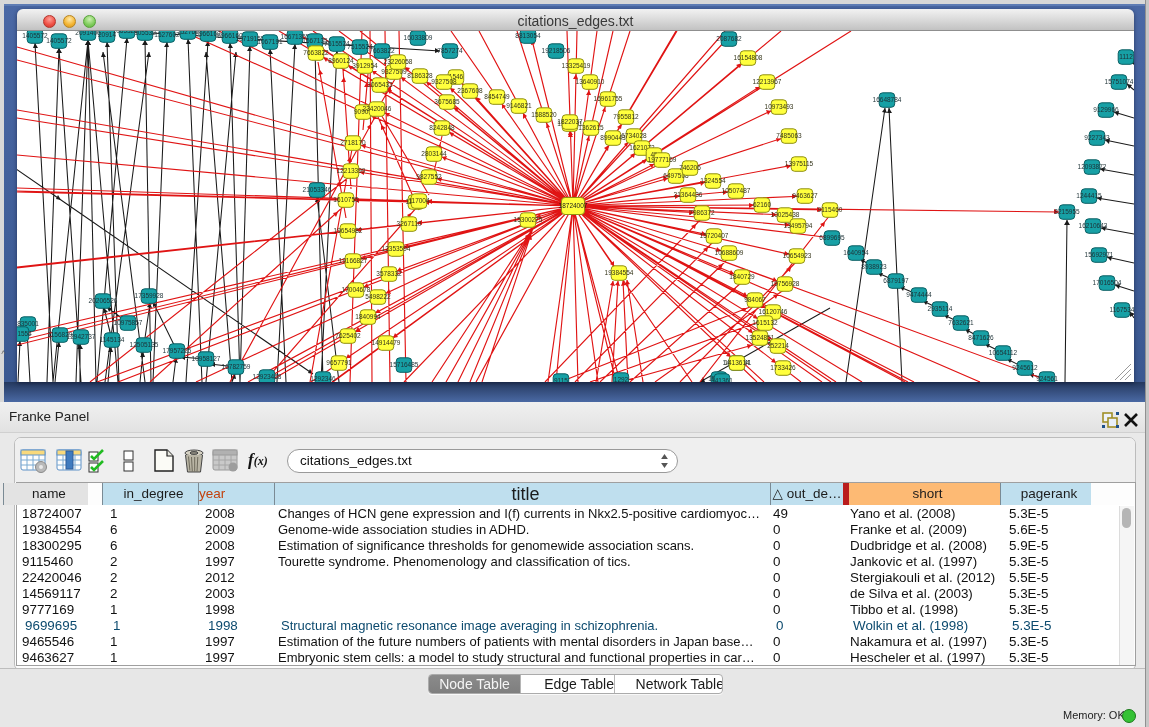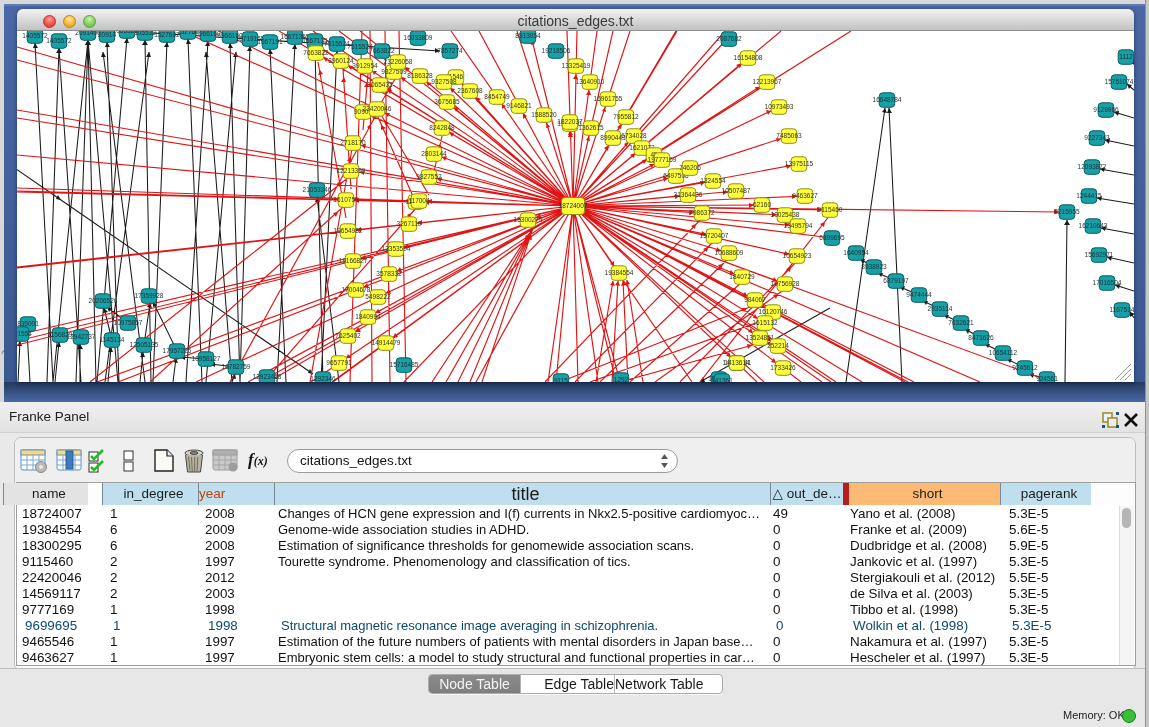--- a/index.html
+++ b/index.html
@@ -650,18 +650,18 @@
     <span style="position:absolute;left:992px">5.3E-5</span>
   </div>
 
 <div class="abs" style="left:1119px;top:506px;width:15px;height:159px;background:#f5f5f5;border-left:1px solid #dcdcdc;box-sizing:border-box"></div>
 <div class="abs" style="left:1122px;top:508px;width:9px;height:20px;background:#b5b5b5;border-radius:5px"></div>
 
 <div class="abs" style="left:0;top:668px;width:1145px;height:59px;background:#e7e7e7;border-top:1px solid #bdbdbd;box-sizing:border-box"></div>
 <div class="abs" style="left:428px;top:674px;width:295px;height:20px;background:#fff;border:1px solid #ababab;border-radius:4px;box-sizing:border-box;overflow:hidden;box-shadow:0 1px 0 rgba(255,255,255,.7)">
   <div class="abs" style="left:0;top:0;width:91px;height:20px;background:linear-gradient(#8b8b8b,#7d7d7d);color:#f5f5f5;font-size:14px;text-align:center;line-height:19px">Node Table</div>
   <div class="abs" style="left:91px;top:0;width:94px;height:20px;border-left:1px solid #b5b5b5;color:#1a1a1a;font-size:14px;text-align:right;line-height:19px;box-sizing:border-box">Edge Table</div>
-  <div class="abs" style="left:185px;top:0;width:110px;height:32px;border-left:1px solid #b5b5b5;color:#1a1a1a;font-size:14px;text-align:left;line-height:19px;box-sizing:border-box">Network Table</div>
+  <div class="abs" style="left:185px;top:0;width:110px;height:32px;border-left:1px solid #b5b5b5;color:#1a1a1a;font-size:14px;text-align:right;line-height:19px;box-sizing:border-box">Network Table</div>
 </div>
 
 <div class="abs" style="left:1063px;top:709px;font-size:11px;color:#222">Memory: OK</div>
 <div class="abs" style="left:1122px;top:709px;width:12px;height:12px;border-radius:50%;background:#35c235;border:1px solid #1d7a1d"></div>
 
 <div class="abs" style="left:1px;top:348px;font-size:8px;color:#666">˄</div>
 </body></html>

